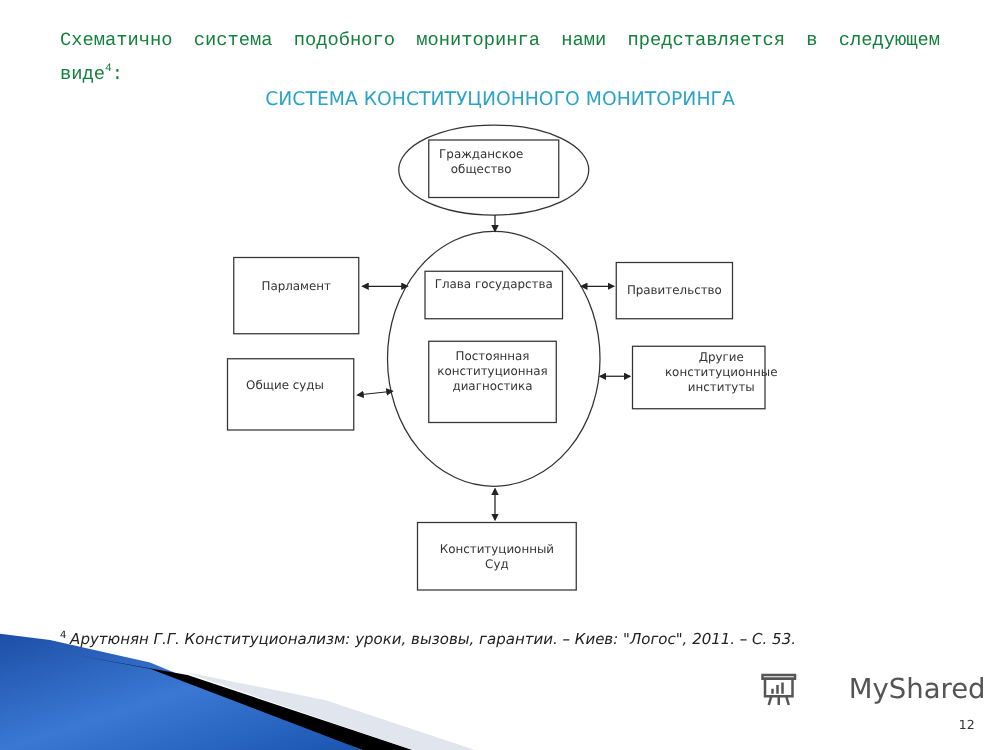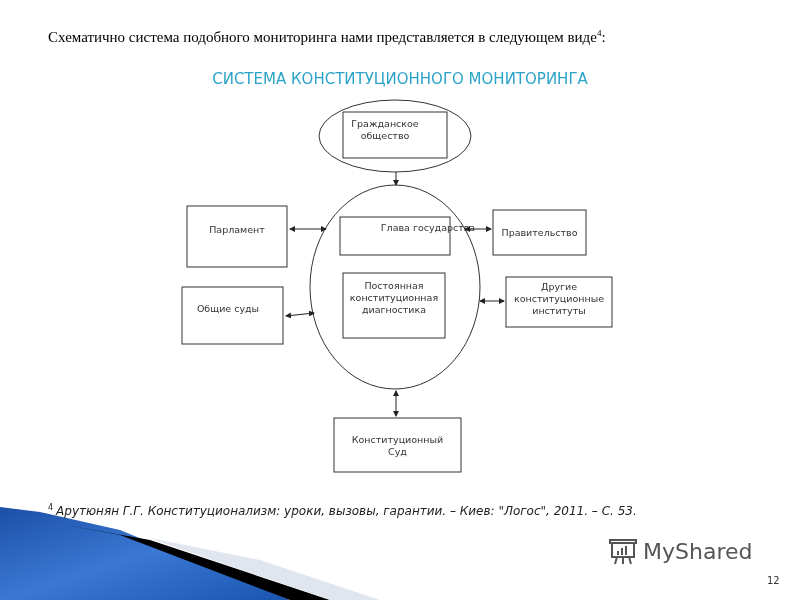--- a/index.html
+++ b/index.html
@@ -4,42 +4,42 @@
   <style>
     html, body { margin: 0; padding: 0; }
     body {
       width: 800px; height: 600px; position: relative; overflow: hidden;
       background: #ffffff;
       font-family: "DejaVu Sans", sans-serif;
       color: #1a1a1a;
     }
     .intro {
       position: absolute; left: 48px; top: 22px; width: 704px;
-      font-size: 15px; line-height: 22px; color: #000000;
+      font-size: 15px; line-height: 22px; color: #15803d;
       text-align: justify; text-align-last: left;
-      font-family: Liberation Serif, serif;
+      font-family: Liberation Mono, monospace;
     }
     .intro sup { font-size: 9px; vertical-align: 6px; }
     .diagram-title {
       position: absolute; left: 0; top: 70px; width: 800px; text-align: center;
       font-size: 15px; color: #2ba3c9; font-weight: normal; letter-spacing: 0px;
       font-family: "DejaVu Sans", sans-serif;
     }
     svg.diagram { position: absolute; left: 0; top: 0; }
     .node-label {
       position: absolute; text-align: center; font-size: 9.5px; line-height: 12px;
       color: #333; font-family: "DejaVu Sans", sans-serif;
     }
     .footnote {
       position: absolute; left: 48px; top: 503px; font-size: 12px; color: #222;
       font-style: italic; font-family: "DejaVu Sans", sans-serif;
     }
     .footnote sup { font-size: 8px; font-style: normal; vertical-align: 5px; margin-right: 3px; }
     .watermark {
-      position: absolute; left: 607px; top: 535px; display: flex; align-items: center;
+      position: absolute; left: 607px; top: 535px; display: flex; align-items: center; gap: 36px;
     }
     .watermark-text {
       font-size: 22px; color: #555; font-family: "DejaVu Sans", sans-serif; margin-left: 4px;
     }
     .page-number {
       position: absolute; left: 767px; top: 575px; font-size: 10px; color: #333;
       font-family: "DejaVu Sans", sans-serif;
     }
   </style>
 </head>
@@ -93,30 +93,30 @@
     <line x1="465" y1="229" x2="491" y2="229" marker-start="url(#arrS)" marker-end="url(#arr)"></line>
     <line x1="480" y1="301" x2="504" y2="301" marker-start="url(#arrS)" marker-end="url(#arr)"></line>
     <line x1="396" y1="391" x2="396" y2="416" marker-start="url(#arrS)" marker-end="url(#arr)"></line>
   </g>
 </svg>
 
 <div class="node-label" style="left:343px;top:118px;width:84px;">
   <div>Гражданское</div>
   <div>общество</div>
 </div>
-<div class="node-label" style="left:340px;top:222px;width:110px;padding-left:33px;">Глава государства</div>
+<div class="node-label" style="left:340px;top:222px;width:110px;">Глава государства</div>
 <div class="node-label" style="left:343px;top:280px;width:102px;">
   <div>Постоянная</div>
   <div>конституционная</div>
   <div>диагностика</div>
 </div>
 <div class="node-label" style="left:187px;top:224px;width:100px;">Парламент</div>
 <div class="node-label" style="left:182px;top:303px;width:92px;">Общие суды</div>
 <div class="node-label" style="left:493px;top:227px;width:93px;">Правительство</div>
-<div class="node-label" style="left:506px;top:281px;width:106px;">
+<div class="node-label" style="left:506px;top:281px;width:106px;padding-left:18px;">
   <div>Другие</div>
   <div>конституционные</div>
   <div>институты</div>
 </div>
 <div class="node-label" style="left:334px;top:434px;width:127px;">
   <div>Конституционный</div>
   <div>Суд</div>
 </div>
 
 <div class="footnote"><sup>4</sup><span>Арутюнян Г.Г. Конституционализм: уроки, вызовы, гарантии. – Киев: "Логос", 2011. – С. 53.</span></div>

